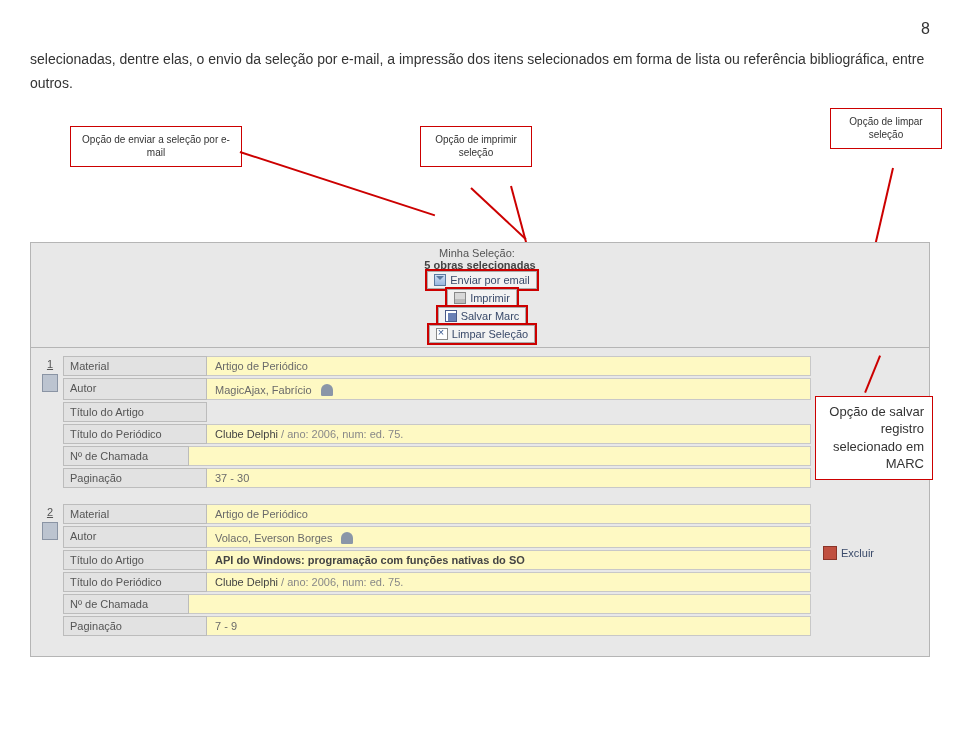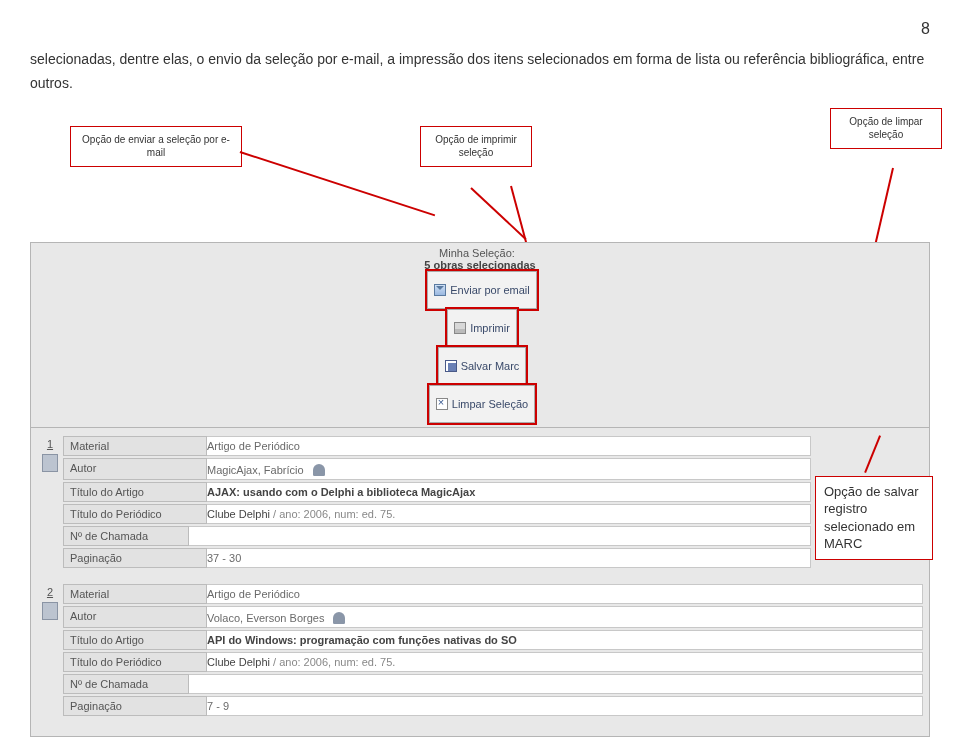--- a/index.html
+++ b/index.html
@@ -40,21 +40,21 @@
     line-height: 1.35;
   }
   .callout1 { left: 40px; top: 0; width: 150px; }
   .callout2 { left: 390px; top: 0; width: 90px; }
   .callout3 { left: 800px; top: -18px; width: 90px; }
   .callout4 {
     position: absolute;
     border: 1px solid #cc0000;
     padding: 6px 8px;
     font-size: 13px;
-    text-align: left;
+    text-align: right;
     background: #fff;
     line-height: 1.35;
     width: 100px;
     right: -10px;
     top: 40px;
   }
 
   .connector {
     position: absolute;
     background: #cc0000;
@@ -81,21 +81,21 @@
     flex-direction: column;
   }
   .toolbar .label { margin-right: 6px; }
   .toolbar .bold { font-weight: bold; color: #444; }
   .spacer { flex: 1; }
   .tb-btn {
     display: inline-flex;
     align-items: center;
     border: 1px solid #aaa;
     background: #f2f2f2;
-    padding: 12px 6px;
+    padding: 2px 6px;
     margin-left: 4px;
     font-size: 11px;
     color: #3a4a6a;
     cursor: pointer;
   }
   .tb-btn.hl { outline: 2px solid #cc0000; }
   .ico {
     width: 12px; height: 12px;
     display: inline-block;
     margin-right: 4px;
@@ -156,24 +156,24 @@
     width: 130px;
     background: #e2e2e2;
     border: 1px solid #bcbcbc;
     padding: 3px 6px;
     font-size: 11px;
     color: #555;
   }
   .field-label.indent { width: 112px; }
   .field-value {
     flex: 1;
-    background: #ffffff;
+    background: #fef9c3;
     border: 1px solid #c8c8c8;
     border-left: none;
-    padding: 3px 0;
+    padding: 3px 8px;
     font-size: 11px;
     color: #6a6a6a;
   }
   .field-value.bold { font-weight: bold; color: #444; }
   .field-value .muted { color: #888; font-weight: normal; }
 
   .rec1-actions { position: relative; }
 
   .conn4 {
     position: absolute;
@@ -241,21 +241,20 @@
         </div>
         <div class="field-row">
           <div class="field-label">Autor</div>
           <div class="field-value">
             <span>MagicAjax, Fabrício</span>
             <span class="ico-person"></span>
           </div>
         </div>
         <div class="field-row">
           <div class="field-label">Título do Artigo</div>
-          <div class="field-value bold">AJAX: usando com o Delphi a biblioteca MagicAjax</div>
         </div>
         <div class="field-row">
           <div class="field-label">Título do Periódico</div>
           <div class="field-value">
             <span class="bold" style="color:#444">Clube Delphi</span><span class="muted"> / ano: 2006, num: ed. 75.</span>
           </div>
         </div>
         <div class="field-row">
           <div class="field-label indent">Nº de Chamada</div>
           <div class="field-value"></div>
@@ -300,16 +299,22 @@
         </div>
         <div class="field-row">
           <div class="field-label indent">Nº de Chamada</div>
           <div class="field-value"></div>
         </div>
         <div class="field-row">
           <div class="field-label">Paginação</div>
           <div class="field-value">7 - 9</div>
         </div>
       </div>
+      <div class="rec-actions">
+        <span class="exclude-btn">
+          <span class="ico-trash"></span>
+          <span>Excluir</span>
+        </span>
+      </div>
     </div>
 
   </div>
 </div>
 
 </body></html>

